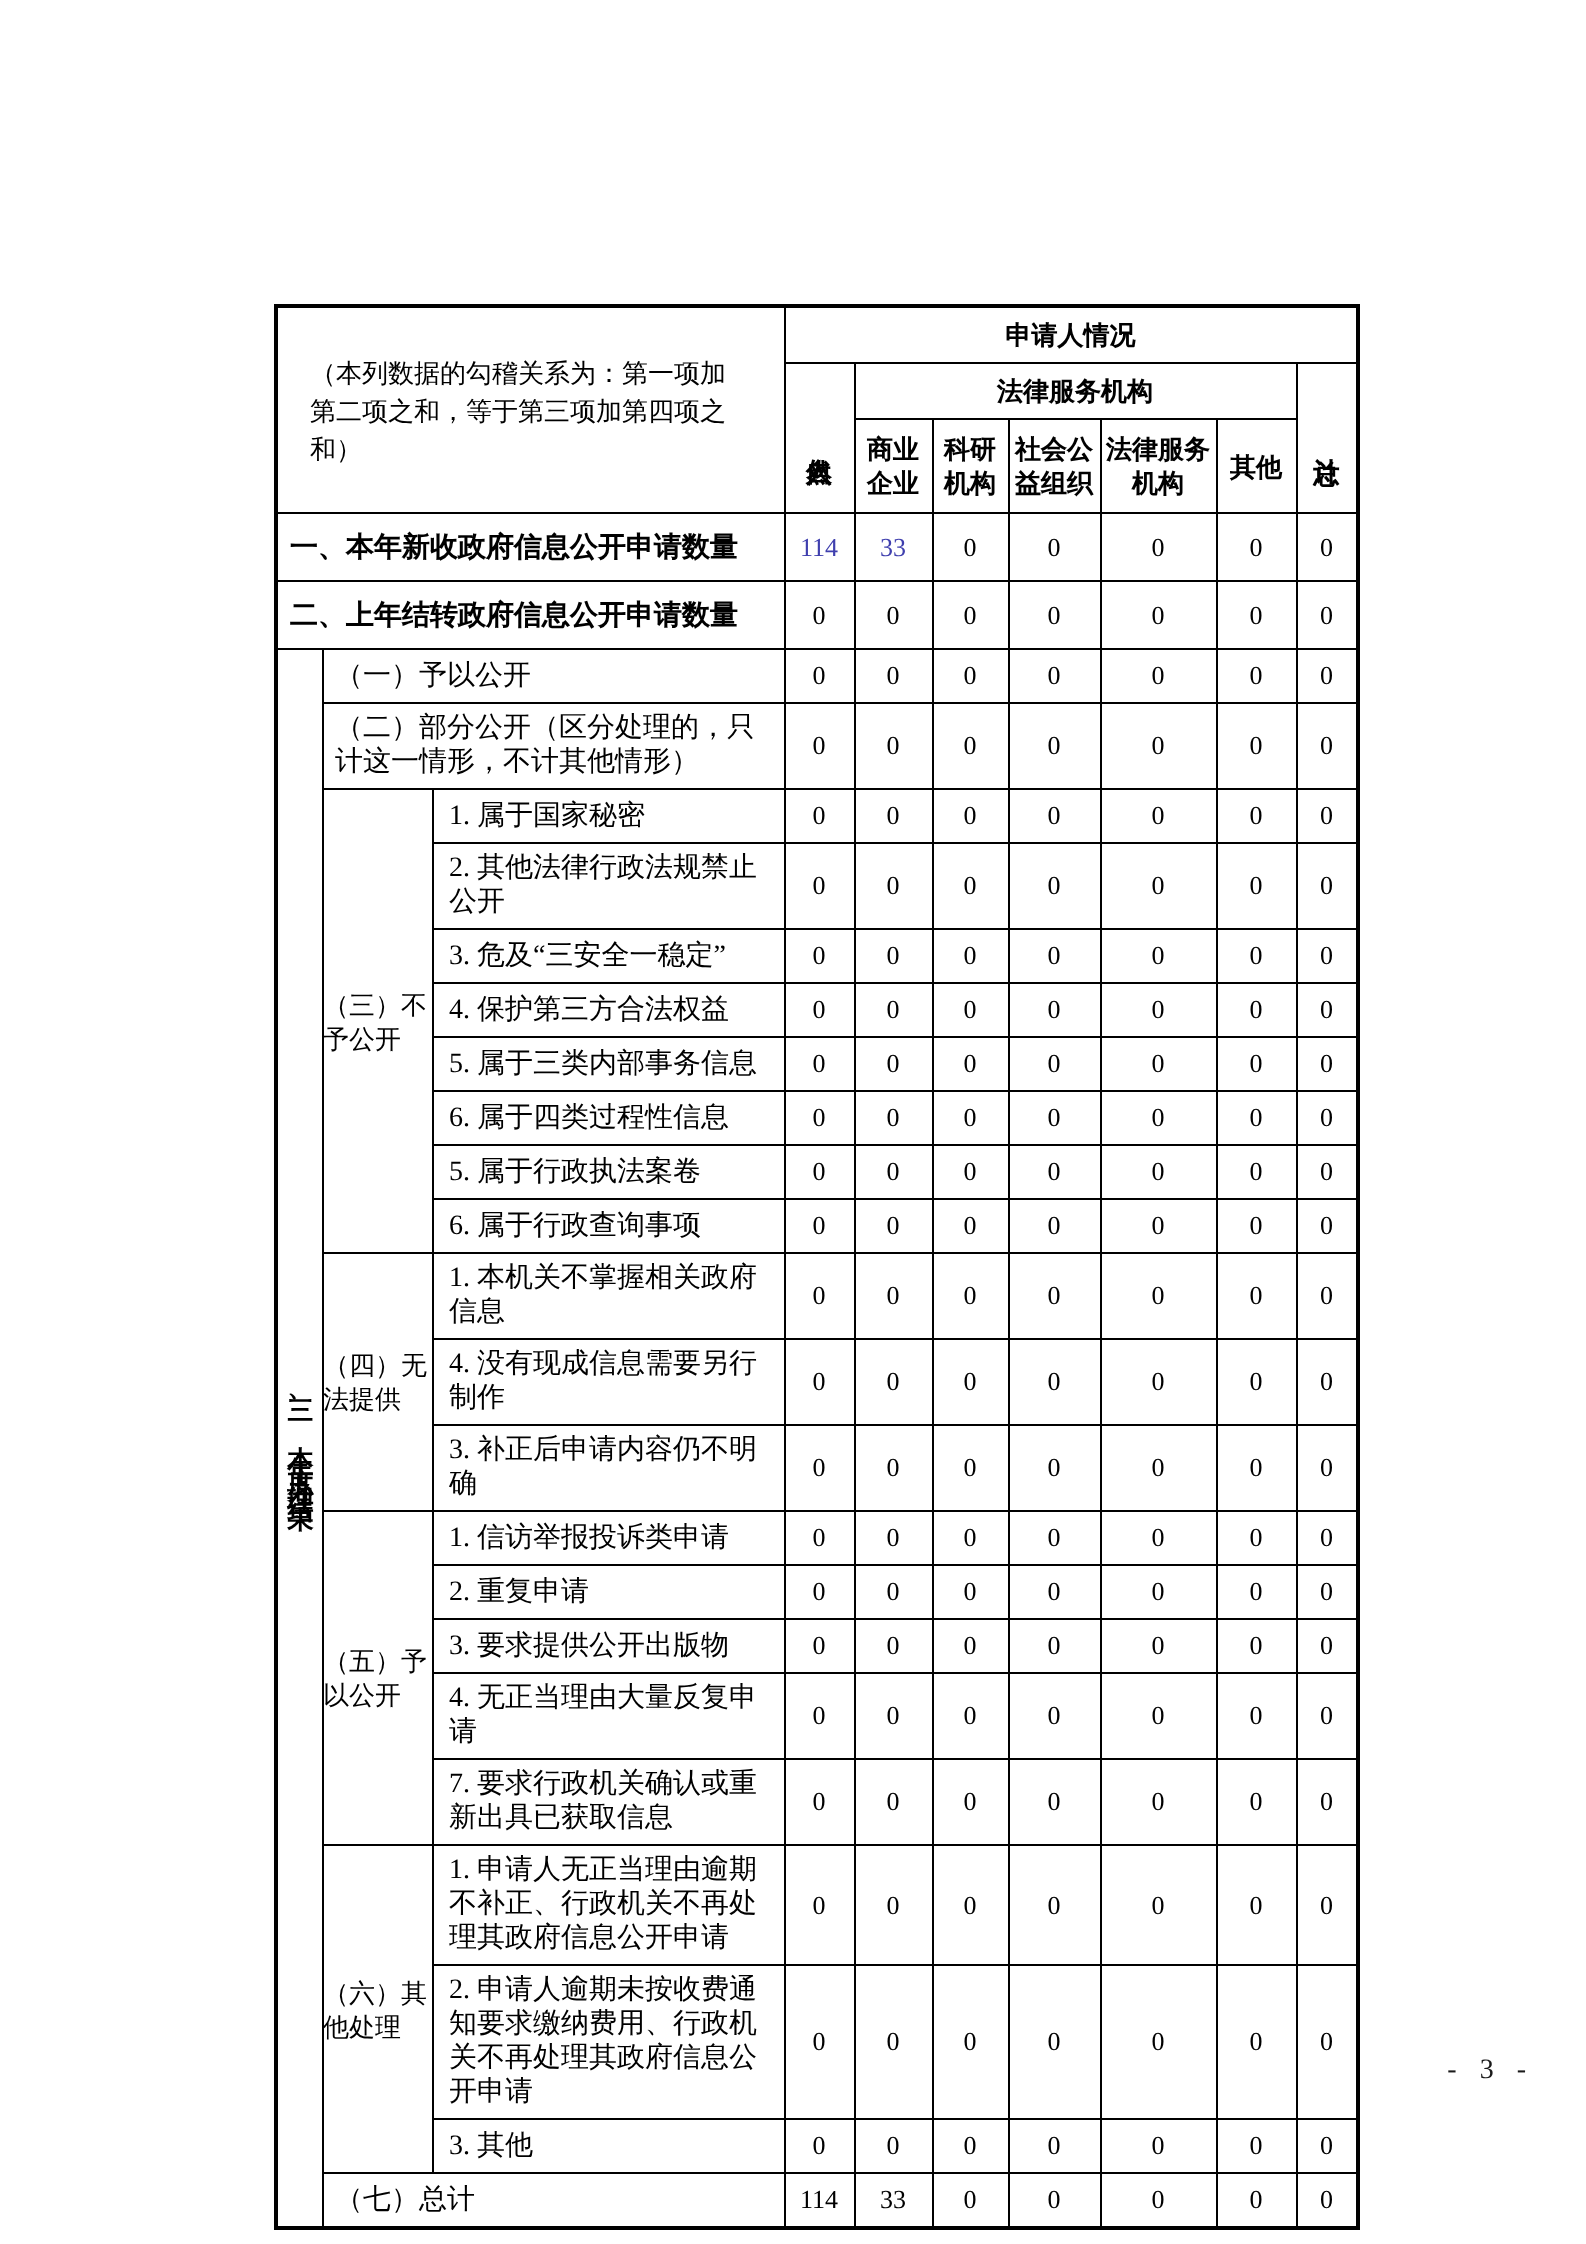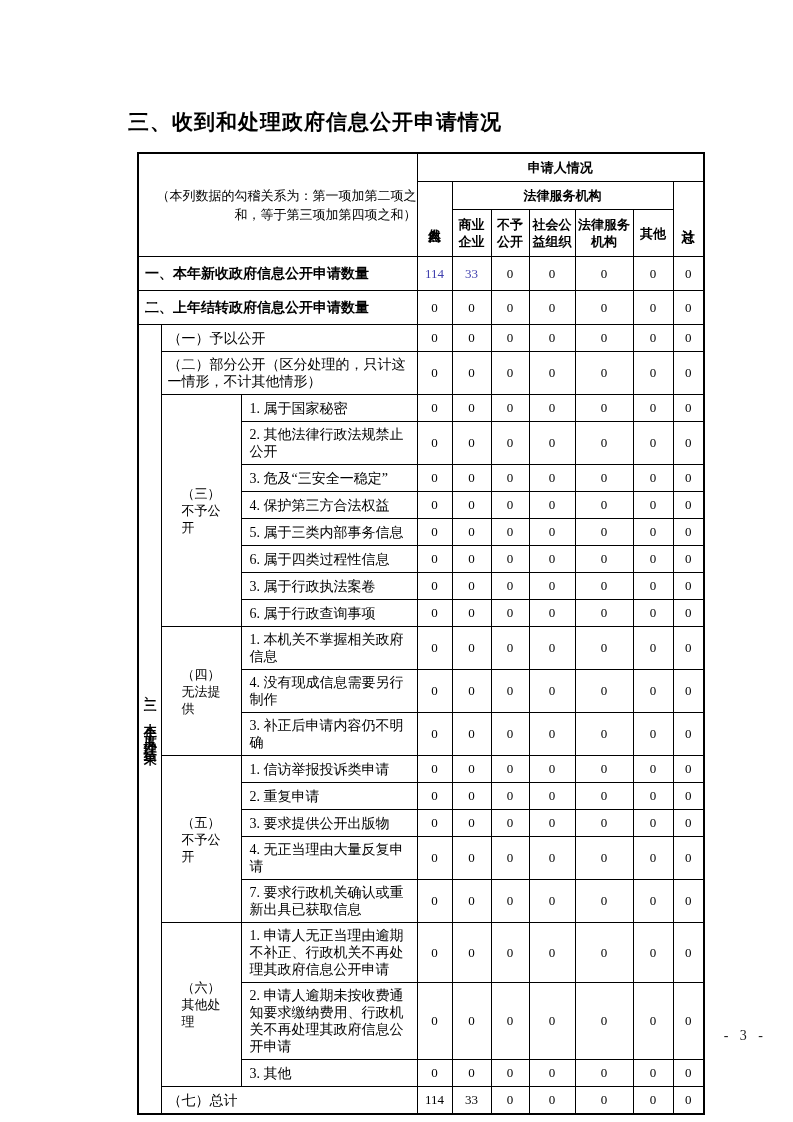--- a/index.html
+++ b/index.html
@@ -18,55 +18,54 @@
     table-layout:fixed;
   }
   .doc-table td{border:1px solid #000;vertical-align:middle;overflow:hidden;}
   
   .h{
     font-family:"Liberation Sans","DejaVu Sans",sans-serif;
     font-weight:bold;text-align:center;font-size:13px;line-height:17px;padding:5px 2px;margin-left:48px;
   }
   .hsub{padding:6px 2px;}
   .c-note{
-    text-align:right;font-size:13px;line-height:19px;padding:4px 0;
+    text-align:left;font-size:13px;line-height:19px;padding:4px 16px;
   }
   
   .vtext{
     writing-mode:vertical-rl;text-orientation:upright;
     margin:0 auto;display:block;
   }
   .side{padding:0;}
   .side-t{
     writing-mode:vertical-rl;text-orientation:upright;
     font-family:"Liberation Sans","DejaVu Sans",sans-serif;
     font-weight:bold;font-size:13px;letter-spacing:5px;margin:0 auto;
   }
   
   .lbl{font-size:14px;line-height:17px;padding:4px 6px;text-align:left;}
   .main{
     font-family:"Liberation Sans","DejaVu Sans",sans-serif;
     font-weight:bold;padding:8px 6px;
   }
-  .sec{font-size:13px;line-height:17px;padding:3px 20px;text-align:left;}
+  .sec{font-size:13px;line-height:17px;padding:3px 0;text-align:left;}
   .item{padding:4px 4px 4px 8px;}
   
   .num{text-align:center;font-size:13px;line-height:18px;padding:4px 1px;}
   .accent{color:#3f3fae;}
   .page-num{
     position:absolute;right:26px;top:1028px;
     font-size:14px;letter-spacing:4px;color:#1a1a1a;white-space:nowrap;
   }
 </style>
 </head>
 <body>
 
 <div class="page">
 
-  <div class="page-title">三、收到和处理政府信息公开申请情况</div>
 
   <table class="doc-table">
     <colgroup>
       <col style="width:23px">
         <col style="width:55px">
         <col style="width:176px">
       <col style="width:35px">
         <col style="width:39px">
         <col style="width:38px">
       <col style="width:46px">
@@ -84,21 +83,21 @@
       <td class="h" rowspan="2">
             <div class="vtext">自然人</div>
           </td>
       <td class="h" colspan="5">法律服务机构</td>
       <td class="h" rowspan="2">
             <div class="vtext">总计</div>
           </td>
     </tr>
     <tr>
       <td class="h hsub">商业企业</td>
-      <td class="h hsub">不予公开</td>
+      <td class="h hsub">科研机构</td>
       <td class="h hsub">社会公益组织</td>
       <td class="h hsub">法律服务机构</td>
       <td class="h hsub">其他</td>
     </tr>
 
     <tr>
       <td class="lbl main" colspan="3">一、本年新收政府信息公开申请数量</td>
       <td class="num accent">114</td>
           <td class="num accent">33</td>
           <td class="num">0</td>
@@ -199,21 +198,21 @@
       <td class="lbl item">6. 属于四类过程性信息</td>
       <td class="num">0</td>
           <td class="num">0</td>
           <td class="num">0</td>
           <td class="num">0</td>
           <td class="num">0</td>
           <td class="num">0</td>
           <td class="num">0</td>
     </tr>
     <tr>
-      <td class="lbl item">3. 属于行政执法案卷</td>
+      <td class="lbl item">5. 属于行政执法案卷</td>
       <td class="num">0</td>
           <td class="num">0</td>
           <td class="num">0</td>
           <td class="num">0</td>
           <td class="num">0</td>
           <td class="num">0</td>
           <td class="num">0</td>
     </tr>
     <tr>
       <td class="lbl item">6. 属于行政查询事项</td>
@@ -252,21 +251,21 @@
       <td class="num">0</td>
           <td class="num">0</td>
           <td class="num">0</td>
           <td class="num">0</td>
           <td class="num">0</td>
           <td class="num">0</td>
           <td class="num">0</td>
     </tr>
 
     <tr>
-      <td class="sec" rowspan="5">（五）不予公开</td>
+      <td class="sec" rowspan="5">（五）予以公开</td>
       <td class="lbl item">1. 信访举报投诉类申请</td>
       <td class="num">0</td>
           <td class="num">0</td>
           <td class="num">0</td>
           <td class="num">0</td>
           <td class="num">0</td>
           <td class="num">0</td>
           <td class="num">0</td>
     </tr>
     <tr>

